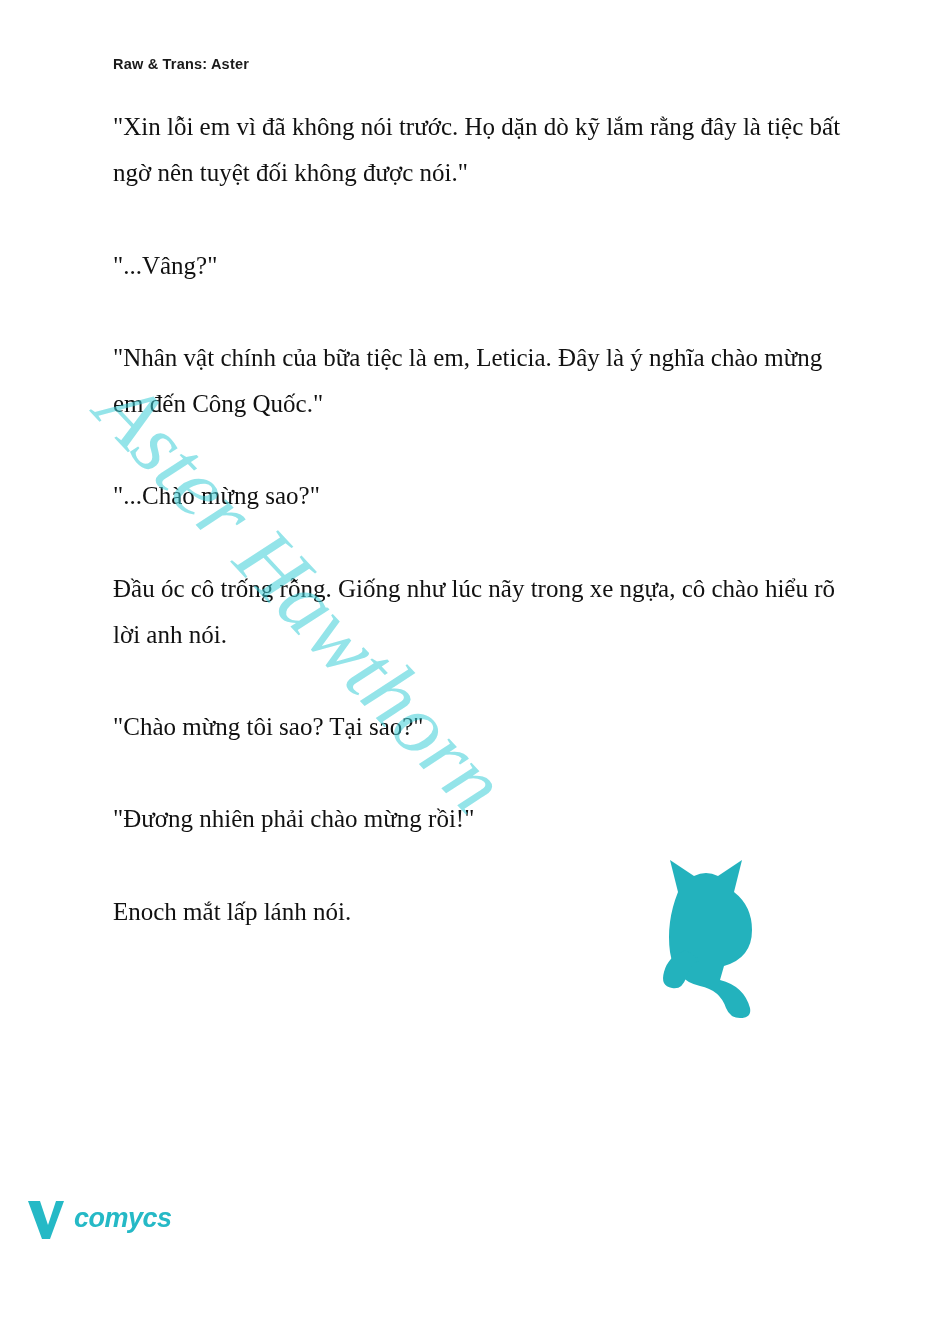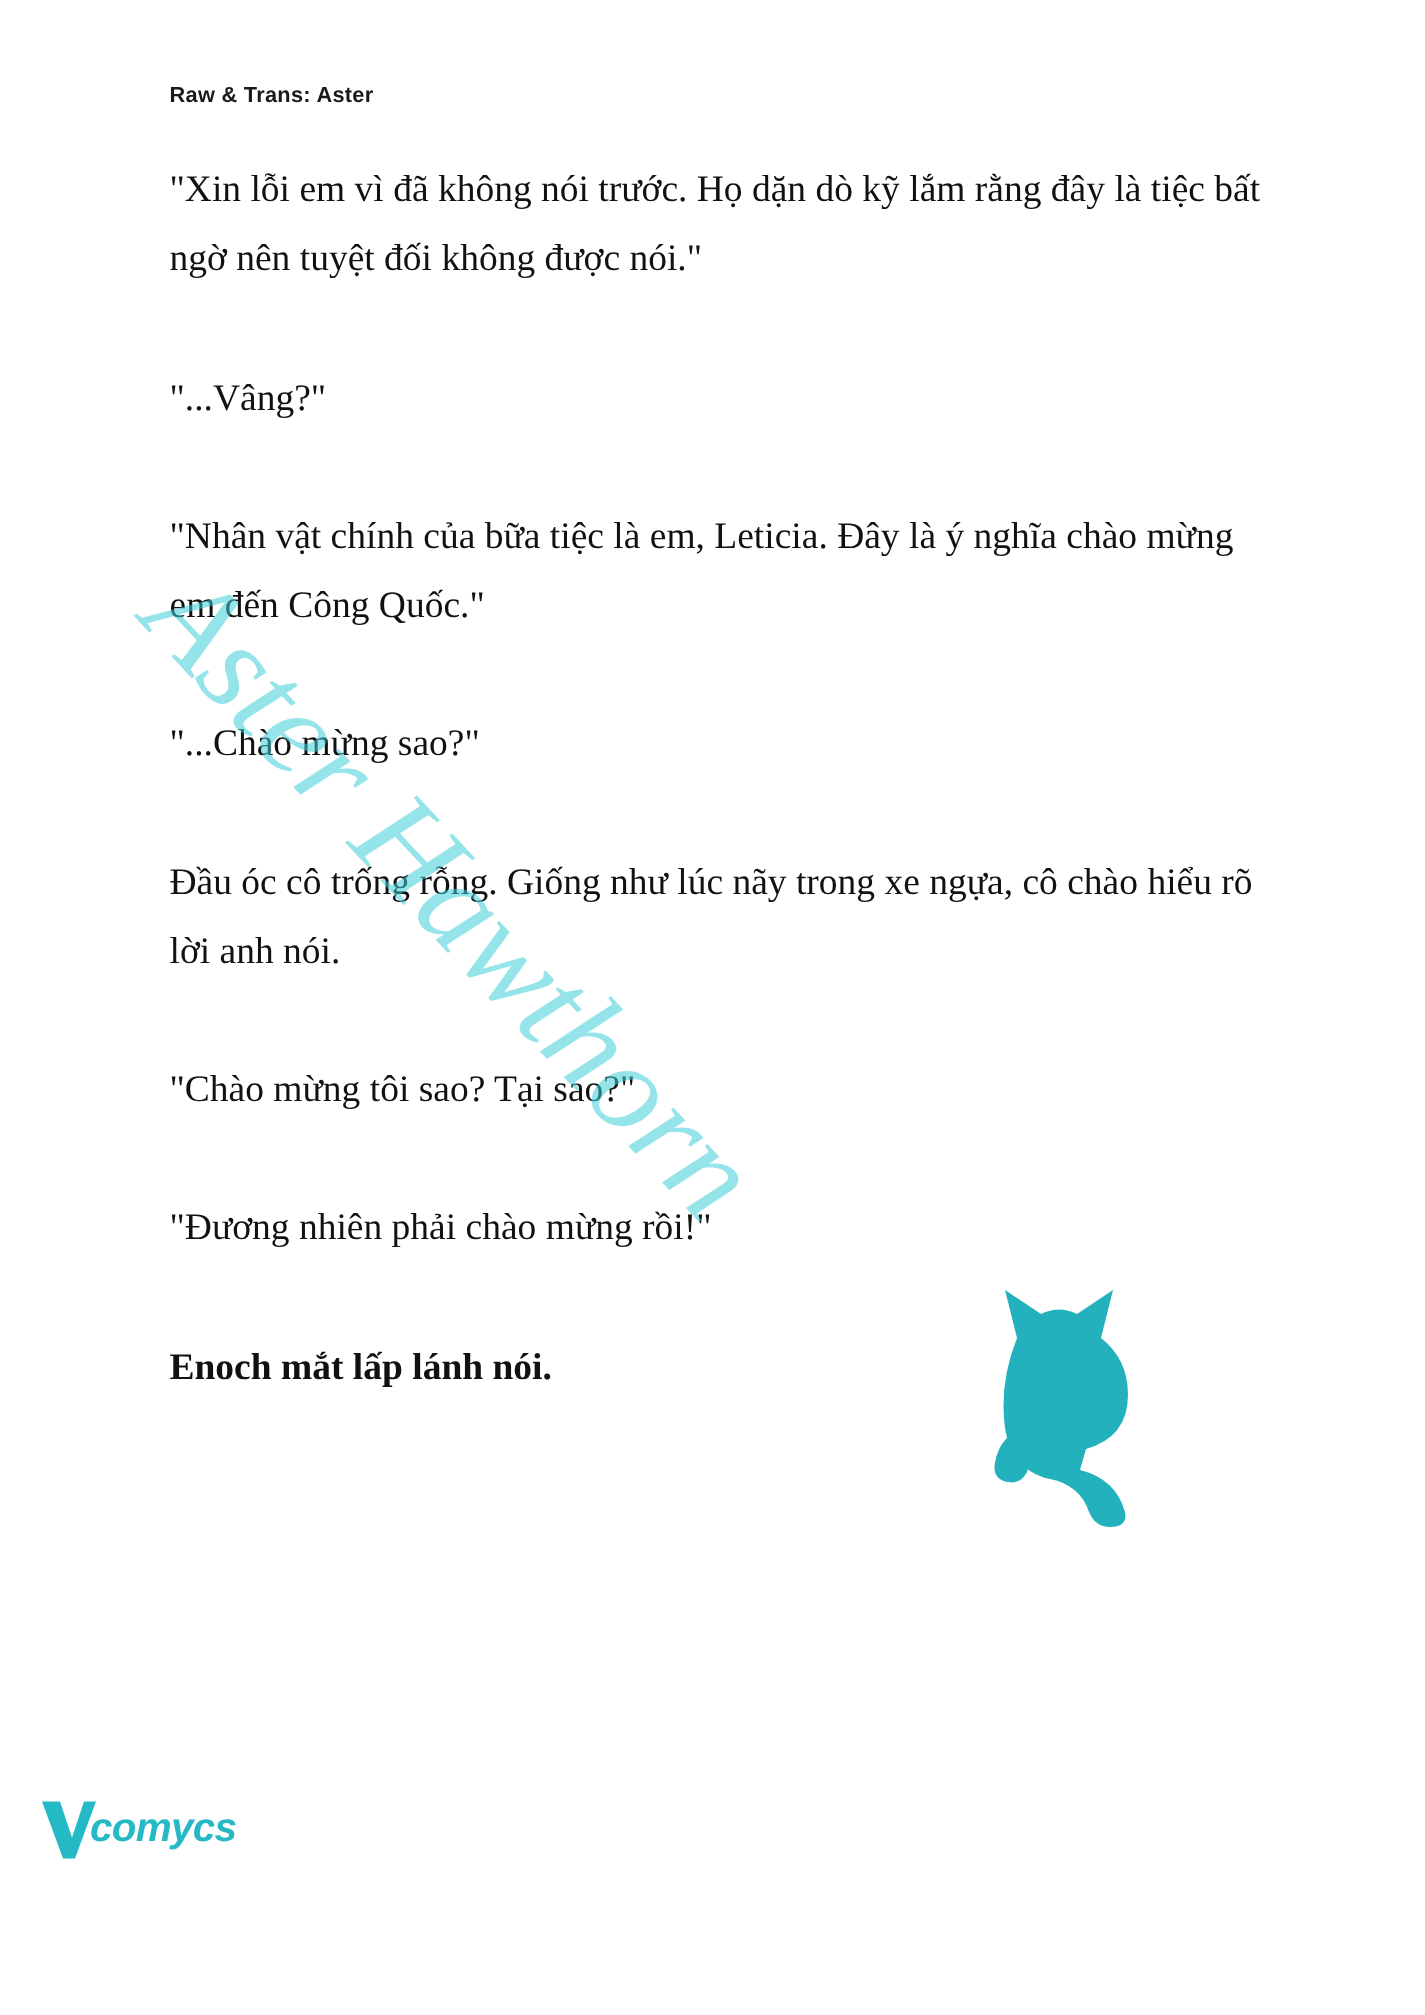--- a/index.html
+++ b/index.html
@@ -39,21 +39,20 @@
   .para {
     font-family: "Liberation Serif", serif;
     font-size: 25px;
     line-height: 1.85;
     color: #111111;
     margin: 0 0 46px 0;
     text-align: left;
   }
   .para:last-child {
     margin-bottom: 0;
-    font-weight: bold;
   }
   .watermark-text {
     position: absolute;
     left: 150px;
     top: 360px;
     width: 560px;
     font-family: "Liberation Serif", serif;
     font-style: italic;
     font-size: 86px;
     color: rgba(60, 205, 215, 0.55);
@@ -74,21 +73,21 @@
   }
   .footer-logo {
     position: absolute;
     left: 26px;
     bottom: 16px;
     width: 130px;
     height: 46px;
   }
   .logo-text {
     position: absolute;
-    left: 34px;
+    left: 48px;
     top: 6px;
     font-family: "Liberation Sans", sans-serif;
     font-size: 27px;
     font-weight: bold;
     font-style: italic;
     color: #25b9c6;
     letter-spacing: -0.5px;
   }
 </style>
 </head>

